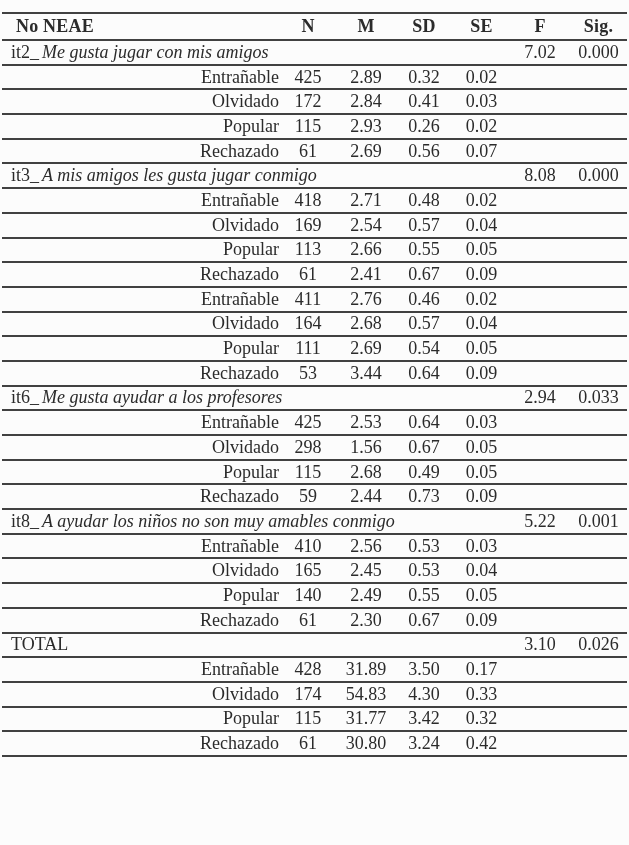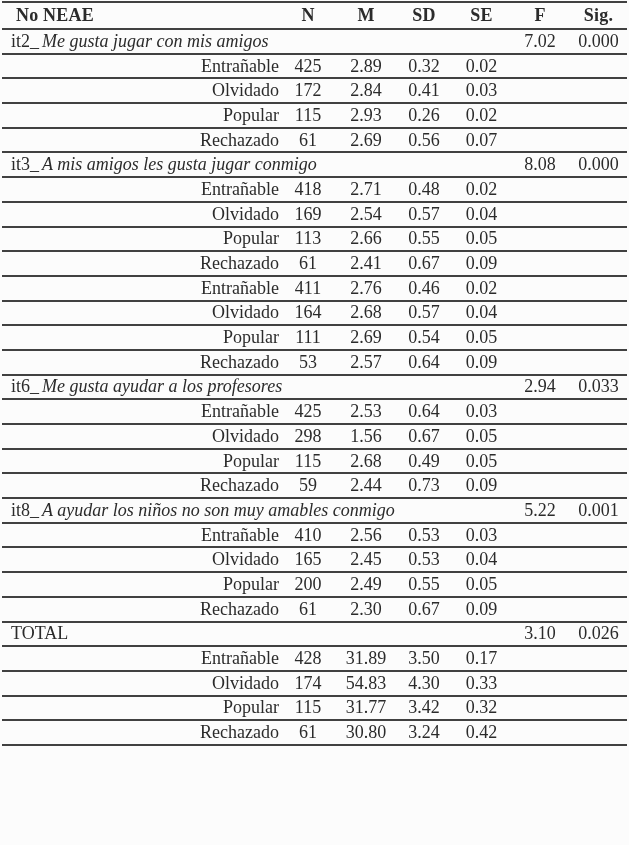--- a/index.html
+++ b/index.html
@@ -3,21 +3,21 @@
 <meta charset="utf-8">
 <style>
   * { box-sizing: border-box; }
   html, body { margin: 0; padding: 0; }
   body { background: #ffffff; }
   .page {
     position: relative;
     width: 629px;
     height: 845px;
     background: var(--bg, #fcfcfc);
-    padding: 1px 2px 0 2px;
+    padding: 12px 2px 0 2px;
     overflow: hidden;
     font-family: "Liberation Serif", serif;
     color: var(--text, #2b2b2b);
   }
   table.stats {
     border-collapse: collapse;
     table-layout: fixed;
     width: 625px;
     font-size: 18px;
     color: inherit;
@@ -194,21 +194,21 @@
           <td class="num">111</td>
           <td class="num">2.69</td>
           <td class="num">0.54</td>
           <td class="num">0.05</td>
           <td class="num"></td>
           <td class="num"></td>
         </tr>
         <tr>
           <td class="group-label">Rechazado</td>
           <td class="num">53</td>
-          <td class="num">2.57</td>
+          <td class="num">3.44</td>
           <td class="num">0.64</td>
           <td class="num">0.09</td>
           <td class="num"></td>
           <td class="num"></td>
         </tr>
         <tr>
           <td class="section-label" colspan="5"><span class="item-id">it6_</span><span class="item-title">Me gusta ayudar a los profesores</span></td>
           <td class="num">2.94</td>
           <td class="num">0.033</td>
         </tr>
@@ -266,21 +266,21 @@
           <td class="group-label">Olvidado</td>
           <td class="num">165</td>
           <td class="num">2.45</td>
           <td class="num">0.53</td>
           <td class="num">0.04</td>
           <td class="num"></td>
           <td class="num"></td>
         </tr>
         <tr>
           <td class="group-label">Popular</td>
-          <td class="num">200</td>
+          <td class="num">140</td>
           <td class="num">2.49</td>
           <td class="num">0.55</td>
           <td class="num">0.05</td>
           <td class="num"></td>
           <td class="num"></td>
         </tr>
         <tr>
           <td class="group-label">Rechazado</td>
           <td class="num">61</td>
           <td class="num">2.30</td>

